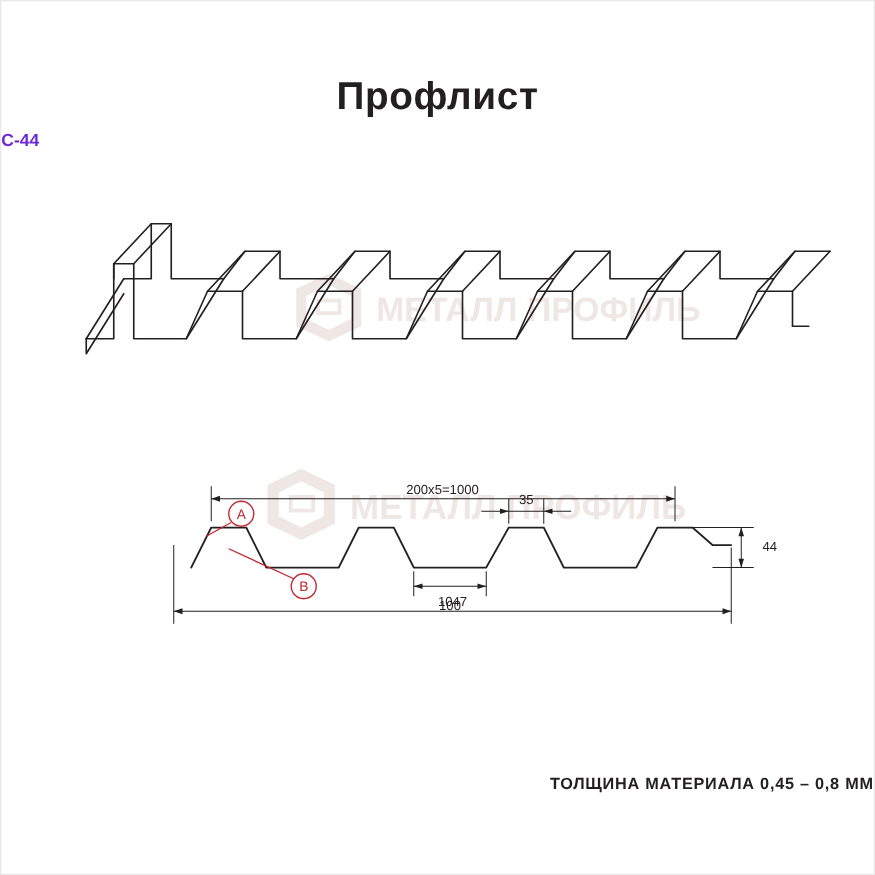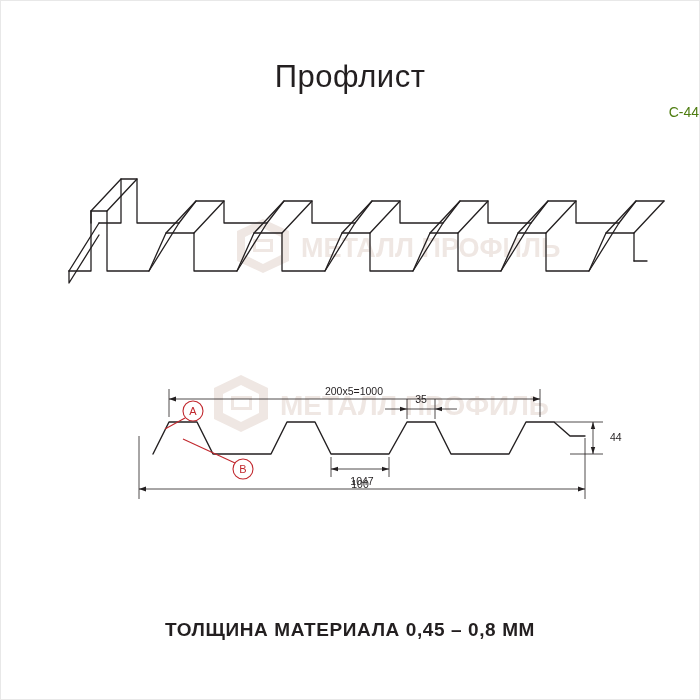--- a/index.html
+++ b/index.html
@@ -21,41 +21,41 @@
     border: 1px solid #e8e8e8;
     box-sizing: border-box;
   }
   .title {
     position: absolute;
     top: 58px;
     left: 0;
     right: 0;
     text-align: center;
     font-size: 31px;
-    font-weight: normal;
+    font-weight: bold;
     letter-spacing: 0.5px;
     color: #231f20;
   }
   .subtitle {
     position: absolute;
     top: 103px;
     left: 0;
     right: 0;
-    text-align: right;
+    text-align: left;
     font-size: 14px;
-    font-weight: normal;
-    color: #4d7c0f;
+    font-weight: bold;
+    color: #6d28d9;
   }
   .footer-note {
     position: absolute;
     top: 618px;
     left: 0;
     right: 0;
-    text-align: center;
-    font-size: 19px;
+    text-align: right;
+    font-size: 13px;
     font-weight: bold;
     letter-spacing: 0.6px;
     color: #231f20;
   }
   .iso-wrap {
     position: absolute;
     top: 160px;
     left: 50px;
     width: 600px;
     height: 140px;

